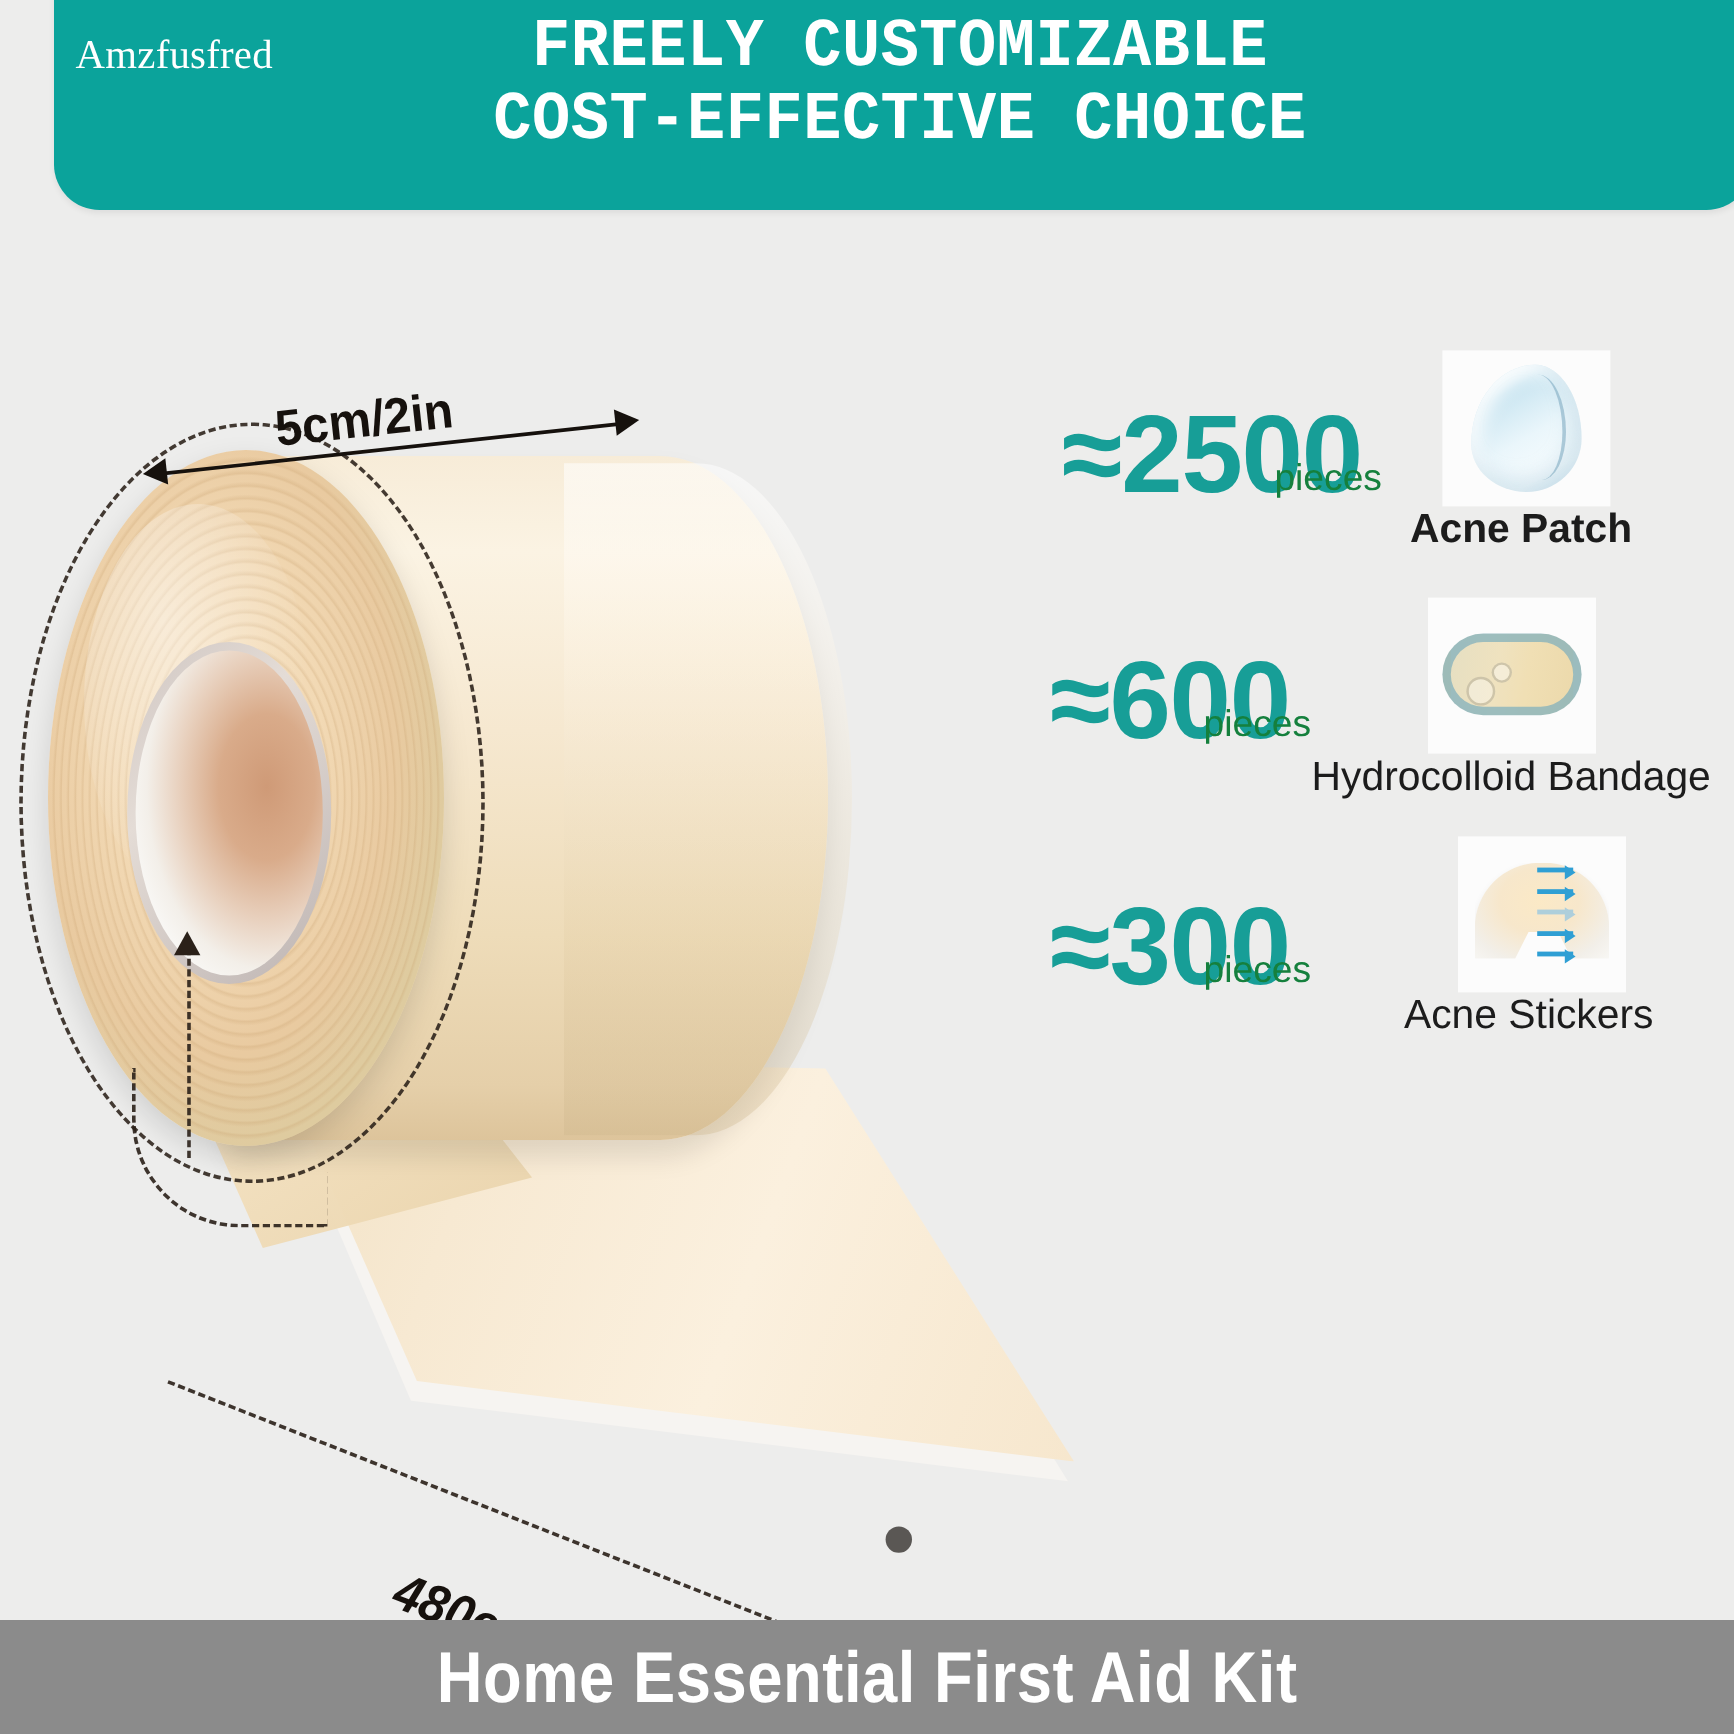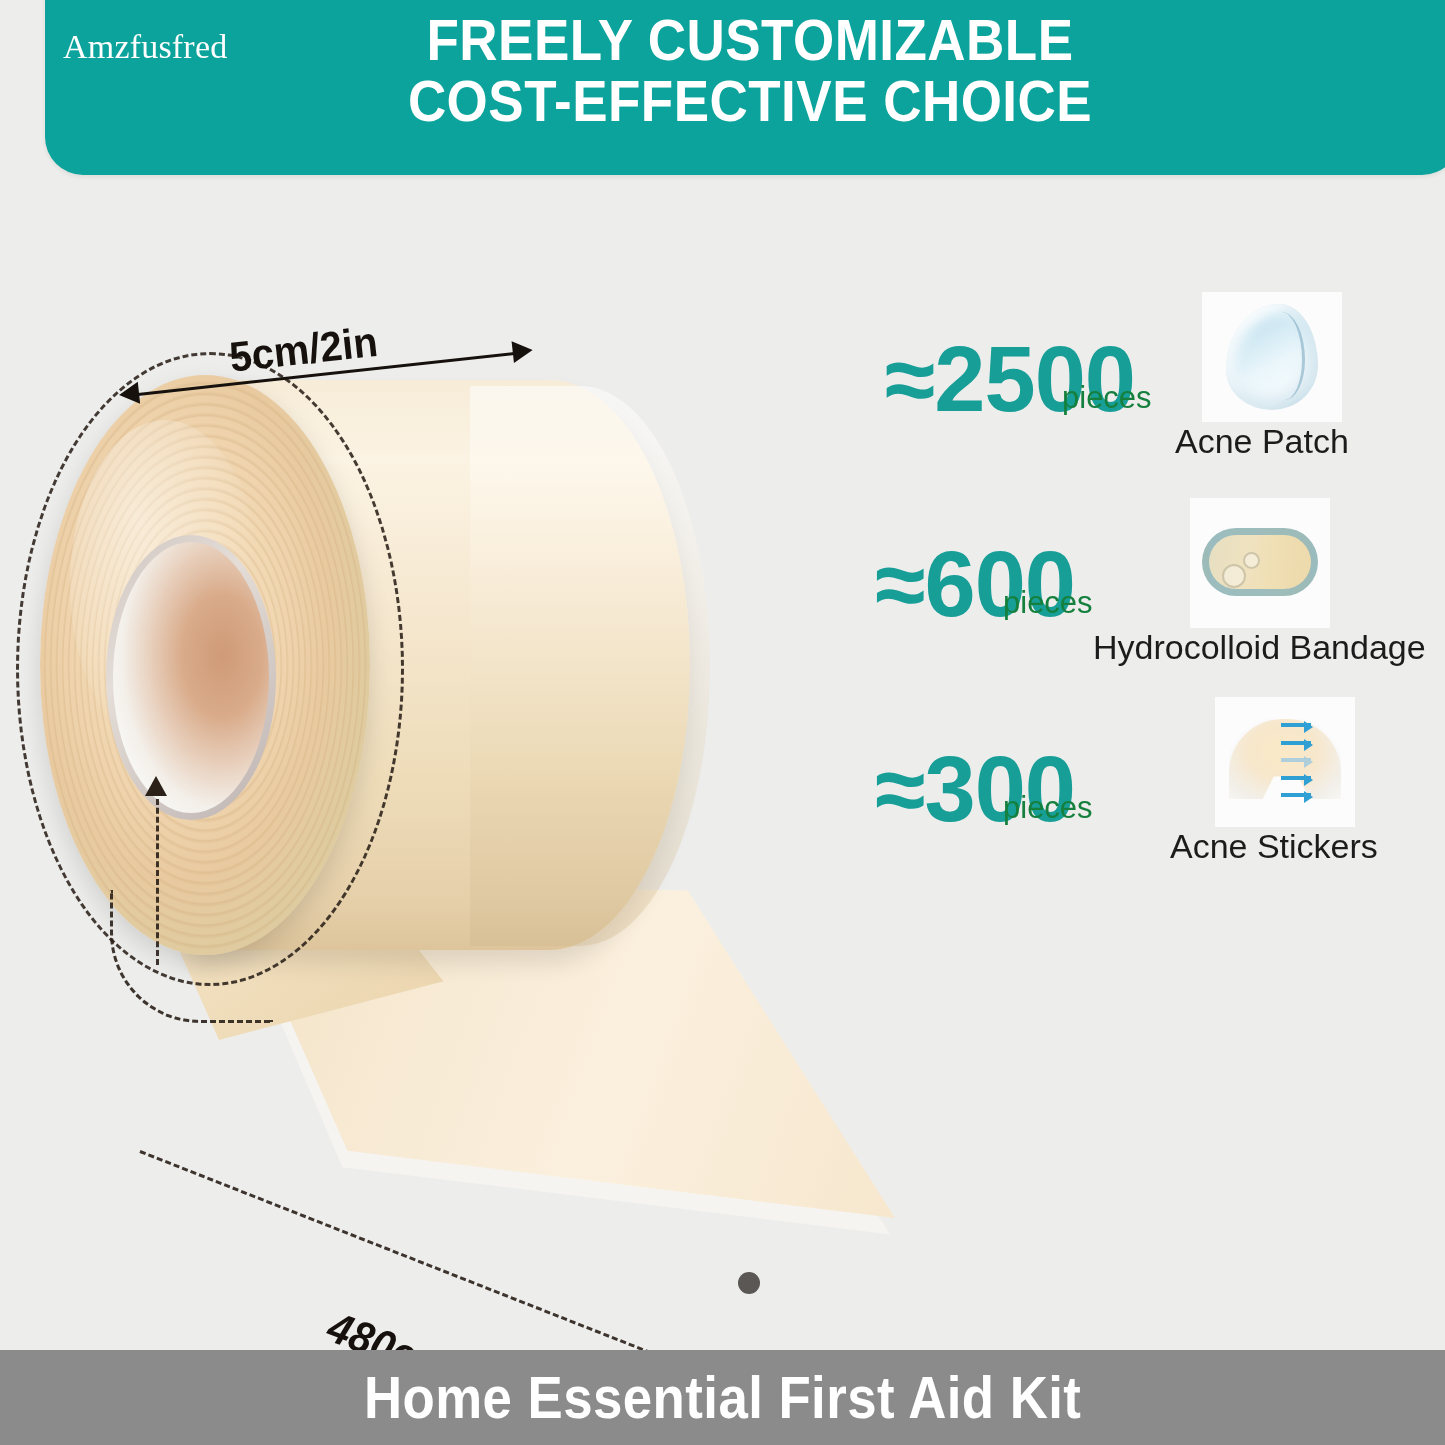--- a/index.html
+++ b/index.html
@@ -36,20 +36,21 @@
     color: #ffffff;
     letter-spacing: 0.2px;
     white-space: nowrap;
   }
   .header-lines {
     position: absolute;
     left: 230px;
     top: 20px;
     width: 950px;
     text-align: center;
+    font-family: Liberation Mono, monospace;
   }
   .header-line {
     color: #ffffff;
     font-size: 57px;
     font-weight: bold;
     line-height: 61px;
     letter-spacing: 0.5px;
     transform: scaleX(0.93);
     transform-origin: center;
     white-space: nowrap;
@@ -343,21 +344,21 @@
   .stat-label {
     position: absolute;
     font-size: 34px;
     color: #1c1c1c;
     white-space: nowrap;
   }
 
   
   .row-1 .stat-unit { left: 347px; }
   .row-1 .stat-icon-box { left: 487px; top: 7px; }
-  .row-1 .stat-label { left: 460px; top: 137px; }
+  .row-1 .stat-label { left: 460px; top: 137px; font-weight: bold; }
 
   .row-2 .stat-amount { width: 360px; }
   .row-2 .stat-unit { left: 288px; }
   .row-2 .stat-icon-box { left: 475px; top: 8px; }
   .row-2 .stat-label { left: 378px; top: 138px; }
 
   .row-3 .stat-amount { width: 360px; }
   .row-3 .stat-unit { left: 288px; }
   .row-3 .stat-icon-box { left: 500px; top: 2px; }
   .row-3 .stat-label { left: 455px; top: 132px; }

